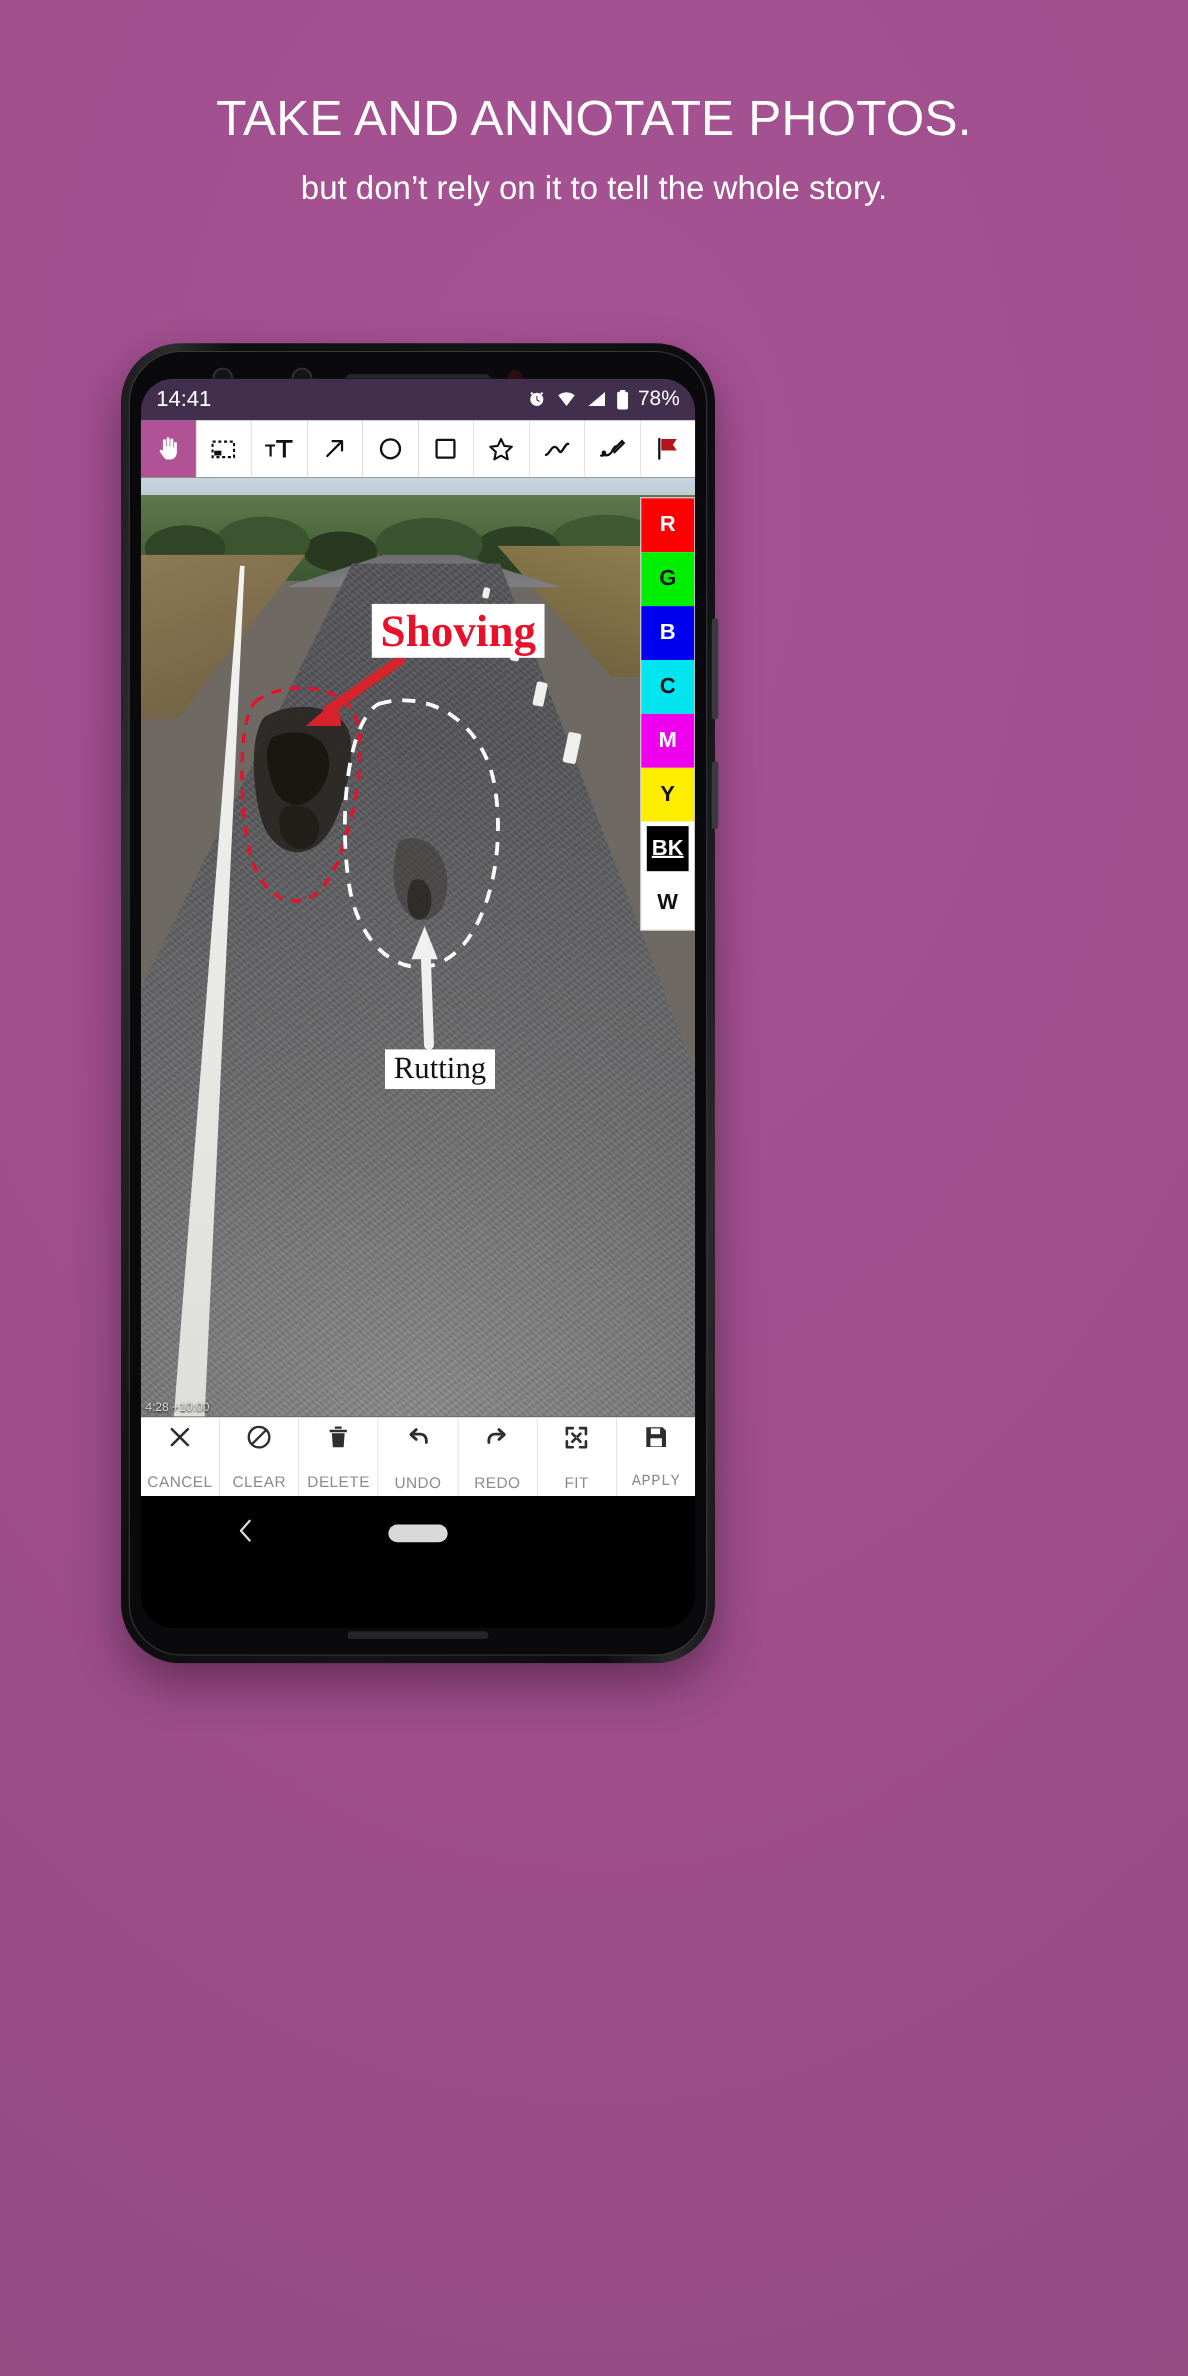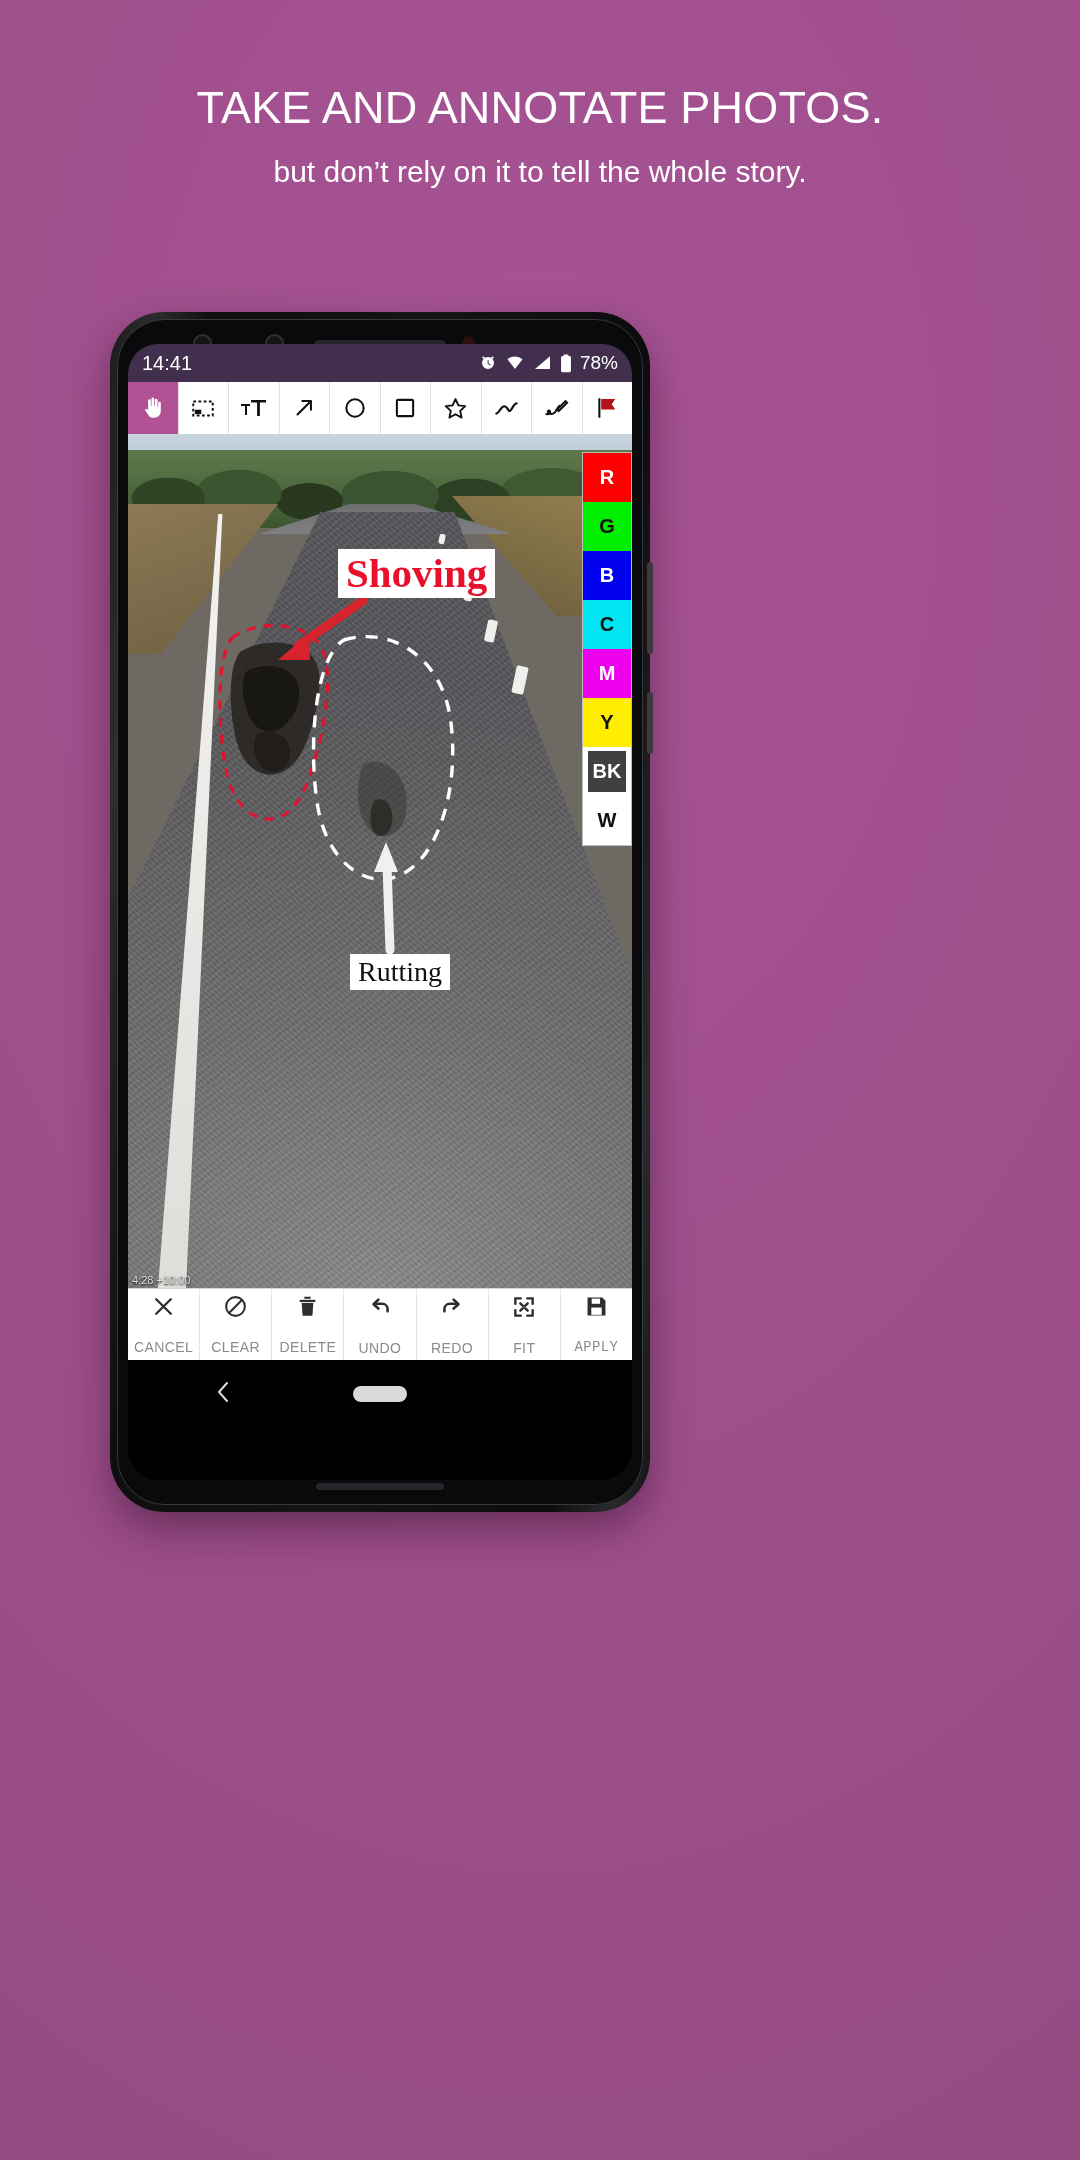--- a/index.html
+++ b/index.html
@@ -192,22 +192,22 @@
     z-index: 6;
   }
   .swatch {
     height: 49px; width: 100%;
     display: flex; align-items: center; justify-content: center;
     font-size: 20px; font-weight: 700;
     font-family: "Liberation Sans", sans-serif;
   }
   .swatch.bk-wrap { background:#fff; padding: 4px 5px; height: 49px; }
   .swatch.bk-wrap .inner {
-    width:100%; height:100%; background:#404040; color:#fff;
-    display:flex; align-items:center; justify-content:center; font-size:20px; font-weight:700;
+    width:100%; height:100%; background:#000000; color:#fff;
+    display:flex; align-items:center; justify-content:center; font-size:20px; font-weight:700;text-decoration:underline;
   }
 
   
   .photo-stamp {
     position: absolute; left: 4px; bottom: 2px;
     color: #dcdcdc; font-size: 11px;
     font-family: "Liberation Sans", sans-serif;
     text-shadow: 0 1px 2px #000;
   }
 

